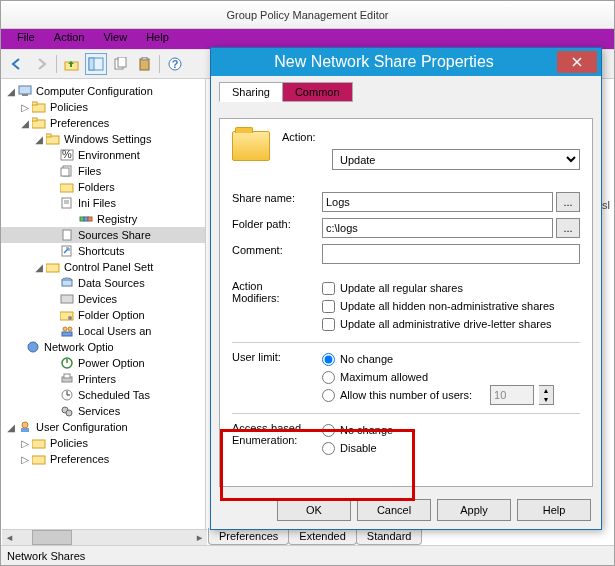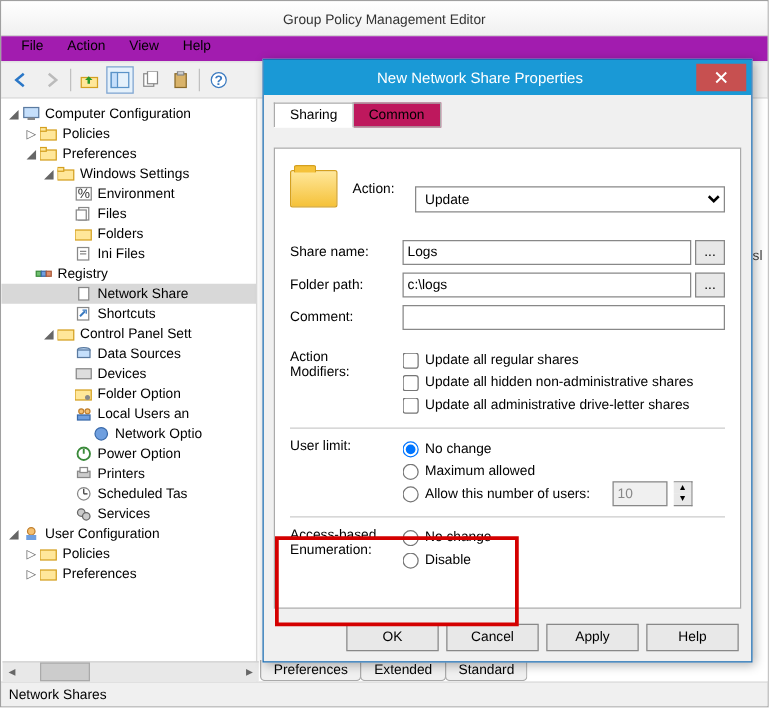--- a/index.html
+++ b/index.html
@@ -21,27 +21,27 @@
   .statusbar { height: 20px; border-top: 1px solid #d0d0d0; background: #f0f0f0; padding: 2px 6px; line-height: 16px; }
   .hscroll { height: 16px; background: #e8e8e8; border-top: 1px solid #d0d0d0; display: flex; }
   .hscroll .thumb { width: 40px; background: #ccc; margin-left: 15px; border: 1px solid #aaa; }
   .hscroll .arrow { width: 15px; display: flex; align-items: center; justify-content: center; color: #666; }
   .bottom-tabs { position: absolute; bottom: 0; left: 2px; display: flex; }
   .bottom-tab { border: 1px solid #aaa; border-top: none; background: #f0f0f0; padding: 2px 10px; margin-right: -1px; border-radius: 0 0 4px 4px; }
 
   
   .dialog { position: absolute; left: 209px; top: 46px; width: 392px; height: 483px; background: #f0f0f0; border: 1px solid #1a6db3; box-shadow: 2px 2px 8px rgba(0,0,0,.3); display: flex; flex-direction: column; z-index: 10; }
   .dlg-titlebar { height: 28px; background: #1a99d6; color: #fff; display: flex; align-items: center; }
-  .dlg-title { flex: 1; text-align: center; font-size: 12px; }
+  .dlg-title { flex: 1; text-align: center; font-size: 16px; }
   .dlg-close { width: 40px; height: 22px; background: #c75050; margin: 3px 4px 3px 0; color: #fff; display: flex; align-items: center; justify-content: center; font-size: 12px; }
   .dlg-tabs { display: flex; padding: 6px 8px 17px 8px; }
   .dlg-tab { border: 1px solid #aaa; background: #be185d; padding: 3px 12px; margin-right: -1px; }
   .dlg-tab.active { background: #fff; border-bottom: 1px solid #fff; position: relative; z-index: 1; }
   .dlg-body { flex: 1; margin: 0 8px 6px 8px; border: 1px solid #aaa; background: #fff; margin-top: -1px; padding: 12px 12px 8px 12px; position: relative; }
-  .row { display: flex; align-items: center; margin-bottom: 6px; }
+  .row { display: flex; align-items: flex-start; margin-bottom: 6px; }
   .lbl { width: 90px; }
   .field { flex: 1; }
   select, input[type=text] { width: 100%; height: 20px; border: 1px solid #888; background: #fff; padding: 0 3px; font-size: 11px; }
   select { height: 21px; margin-top: 18px; }
   .browse-btn { width: 24px; height: 20px; margin-left: 3px; border: 1px solid #888; background: #e8e8e8; text-align: center; line-height: 18px; }
   .chk-row, .rad-row { display: flex; align-items: center; margin-bottom: 2px; height: 16px; }
   .chk-row input, .rad-row input { margin: 0 5px 0 0; }
   .sep-line { border-top: 1px solid #ccc; margin: 8px 0; }
   .redbox { position: absolute; border: 3px solid #d40000; pointer-events: none; }
   .dlg-buttons { display: flex; justify-content: flex-end; gap: 6px; padding: 6px 10px 8px 0; }
@@ -183,37 +183,37 @@
       <div class="tree-item" style="padding-left:58px">
           <span class="tree-icon">
             <svg width="14" height="12">
               <rect x="2" y="1" width="9" height="10" fill="#fff" stroke="#888"></rect>
               <line x1="4" y1="4" x2="9" y2="4" stroke="#888"></line>
               <line x1="4" y1="6" x2="9" y2="6" stroke="#888"></line>
             </svg>
           </span>
           <span>Ini Files</span>
         </div>
-      <div class="tree-item" style="padding-left:26px">
+      <div class="tree-item" style="padding-left:77px">
           <span class="tree-icon">
             <svg width="14" height="12">
               <rect x="1" y="4" width="4" height="4" fill="#6fbf6f" stroke="#3a8a3a"></rect>
               <rect x="5" y="4" width="4" height="4" fill="#6f9fdf" stroke="#3a6aaa"></rect>
               <rect x="9" y="4" width="4" height="4" fill="#df8f6f" stroke="#aa5a3a"></rect>
             </svg>
           </span>
           <span>Registry</span>
         </div>
       <div class="tree-item selected" style="padding-left:58px">
           <span class="tree-icon">
             <svg width="14" height="12">
               <rect x="3" y="1" width="8" height="10" fill="#fff" stroke="#888"></rect>
             </svg>
           </span>
-          <span>Network Share</span>
+          <span>Sources Share</span>
         </div>
       <div class="tree-item" style="padding-left:58px">
           <span class="tree-icon">
             <svg width="14" height="12">
               <rect x="2" y="1" width="9" height="10" fill="#fff" stroke="#888"></rect>
               <path d="M4 8 L8 4" stroke="#3a7ac0" stroke-width="1.5"></path>
               <path d="M6 3 L9 3 L9 6" stroke="#3a7ac0" fill="none"></path>
             </svg>
           </span>
           <span>Shortcuts</span>
@@ -256,21 +256,21 @@
       <div class="tree-item" style="padding-left:58px">
           <span class="tree-icon">
             <svg width="14" height="12">
               <circle cx="5" cy="4" r="2" fill="#f5c070" stroke="#c08030"></circle>
               <circle cx="10" cy="4" r="2" fill="#f5c070" stroke="#c08030"></circle>
               <rect x="2" y="7" width="10" height="4" fill="#6f9fdf" stroke="#3a6aaa"></rect>
             </svg>
           </span>
           <span>Local Users an</span>
         </div>
-      <div class="tree-item" style="padding-left:72px">
+      <div class="tree-item" style="padding-left:24px">
           <span class="tree-icon">
             <svg width="14" height="12">
               <circle cx="7" cy="6" r="5" fill="#6f9fdf" stroke="#3a6aaa"></circle>
             </svg>
           </span>
           <span>Network Optio</span>
         </div>
       <div class="tree-item" style="padding-left:58px">
           <span class="tree-icon">
             <svg width="14" height="12">

